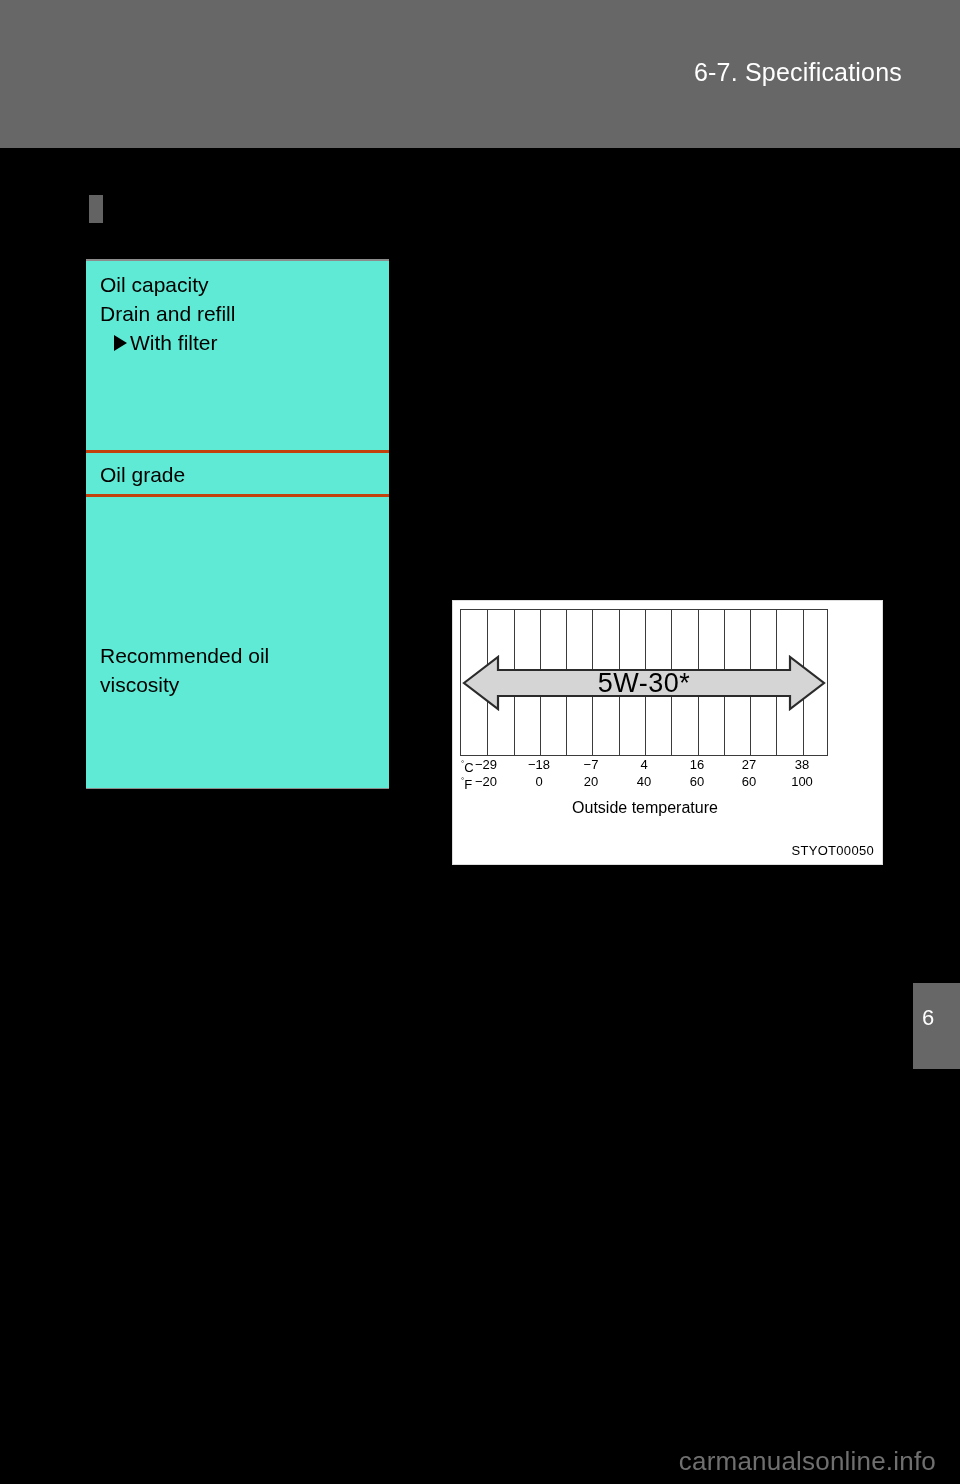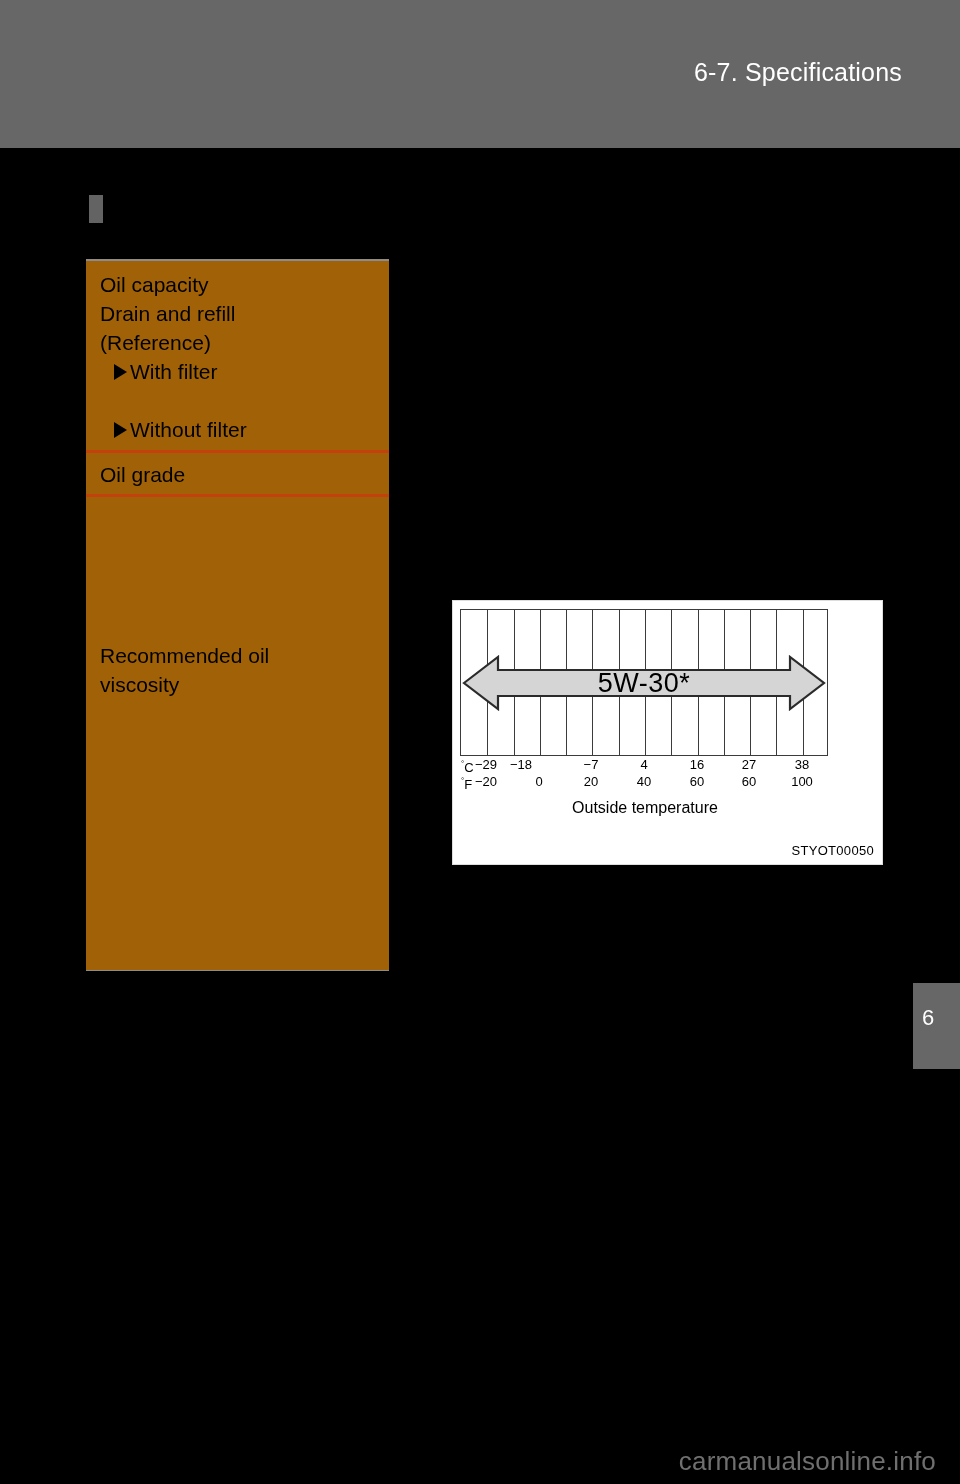--- a/index.html
+++ b/index.html
@@ -71,32 +71,32 @@
     left: 86px;
     top: 259px;
     width: 303px;
     background: #cdcdcd;
     border-top: 2px solid #8c8c8c;
     border-bottom: 1px solid #8c8c8c;
   }
   .spec-row {
     position: relative;
     box-sizing: border-box;
-    background: #a16207;
+    background: #5eead4;
     color: #000000;
     padding: 9px 0 9px 14px;
     font-size: 21px;
     line-height: 29px;
   }
   .spec-row + .spec-row {
     border-top: 3px solid #c2410c;
   }
   #row-oil-capacity { height: 189px; }
   #row-oil-grade    { height: 44px; padding-top: 7px; }
-  #row-viscosity    { height: 476px; padding: 0; }
+  #row-viscosity    { height: 294px; padding: 0; }
 
   .spec-line { display: block; white-space: nowrap; }
   .spec-sub {
     display: block;
     white-space: nowrap;
     padding-left: 14px;
   }
   .tri {
     display: inline-block;
     width: 0;
@@ -251,24 +251,22 @@
   <div id="chapter-tab-number">6</div>
 </div>
 
 <div id="section-marker"></div>
 
 <div id="spec-table">
 
   <div class="spec-row" id="row-oil-capacity">
     <span class="spec-line">Oil capacity</span>
     <span class="spec-line">Drain and refill</span>
-    <span class="spec-line">(Reference)</span>
     <span class="spec-sub"><span class="tri"></span><span>With filter</span></span>
     <span class="spec-gap"></span>
-    <span class="spec-sub"><span class="tri"></span><span>Without filter</span></span>
   </div>
 
   <div class="spec-row" id="row-oil-grade">
     <span class="spec-line">Oil grade</span>
   </div>
 
   <div class="spec-row" id="row-viscosity">
     <div class="viscosity-label">
       <span class="spec-line">Recommended oil</span>
       <span class="spec-line">viscosity</span>
@@ -300,21 +298,21 @@
     <svg width="368" height="60" viewBox="0 0 368 60" xmlns="http://www.w3.org/2000/svg">
       <polygon points="4,30 38,4 38,17 330,17 330,4 364,30 330,56 330,43 38,43 38,56" fill="#d5d5d5" stroke="#2b2b2b" stroke-width="2.2" stroke-linejoin="miter"></polygon>
     </svg>
     <div id="viscosity-arrow-label">5W-30*</div>
   </div>
 
   <div id="temp-scale">
     <div class="temp-row" id="temp-row-c">
       <span class="unit-mark"><span class="deg">°</span><span>C</span></span>
     <span class="tick-val" style="left: 26px;">−29</span>
-        <span class="tick-val" style="left: 61px;">−18</span>
+        <span class="tick-val" style="left: 79px;">−18</span>
         <span class="tick-val" style="left: 131px;">−7</span>
         <span class="tick-val" style="left: 184px;">4</span>
         <span class="tick-val" style="left: 237px;">16</span>
         <span class="tick-val" style="left: 289px;">27</span>
         <span class="tick-val" style="left: 342px;">38</span>
       </div>
     <div class="temp-row" id="temp-row-f">
       <span class="unit-mark"><span class="deg">°</span><span>F</span></span>
     <span class="tick-val" style="left: 26px;">−20</span>
         <span class="tick-val" style="left: 79px;">0</span>

